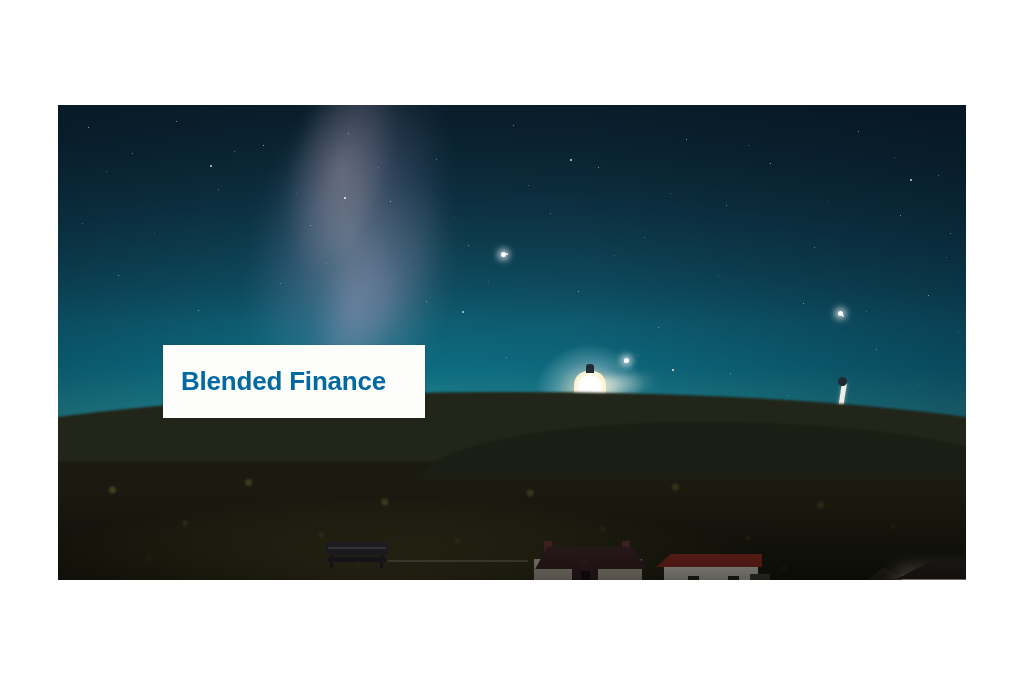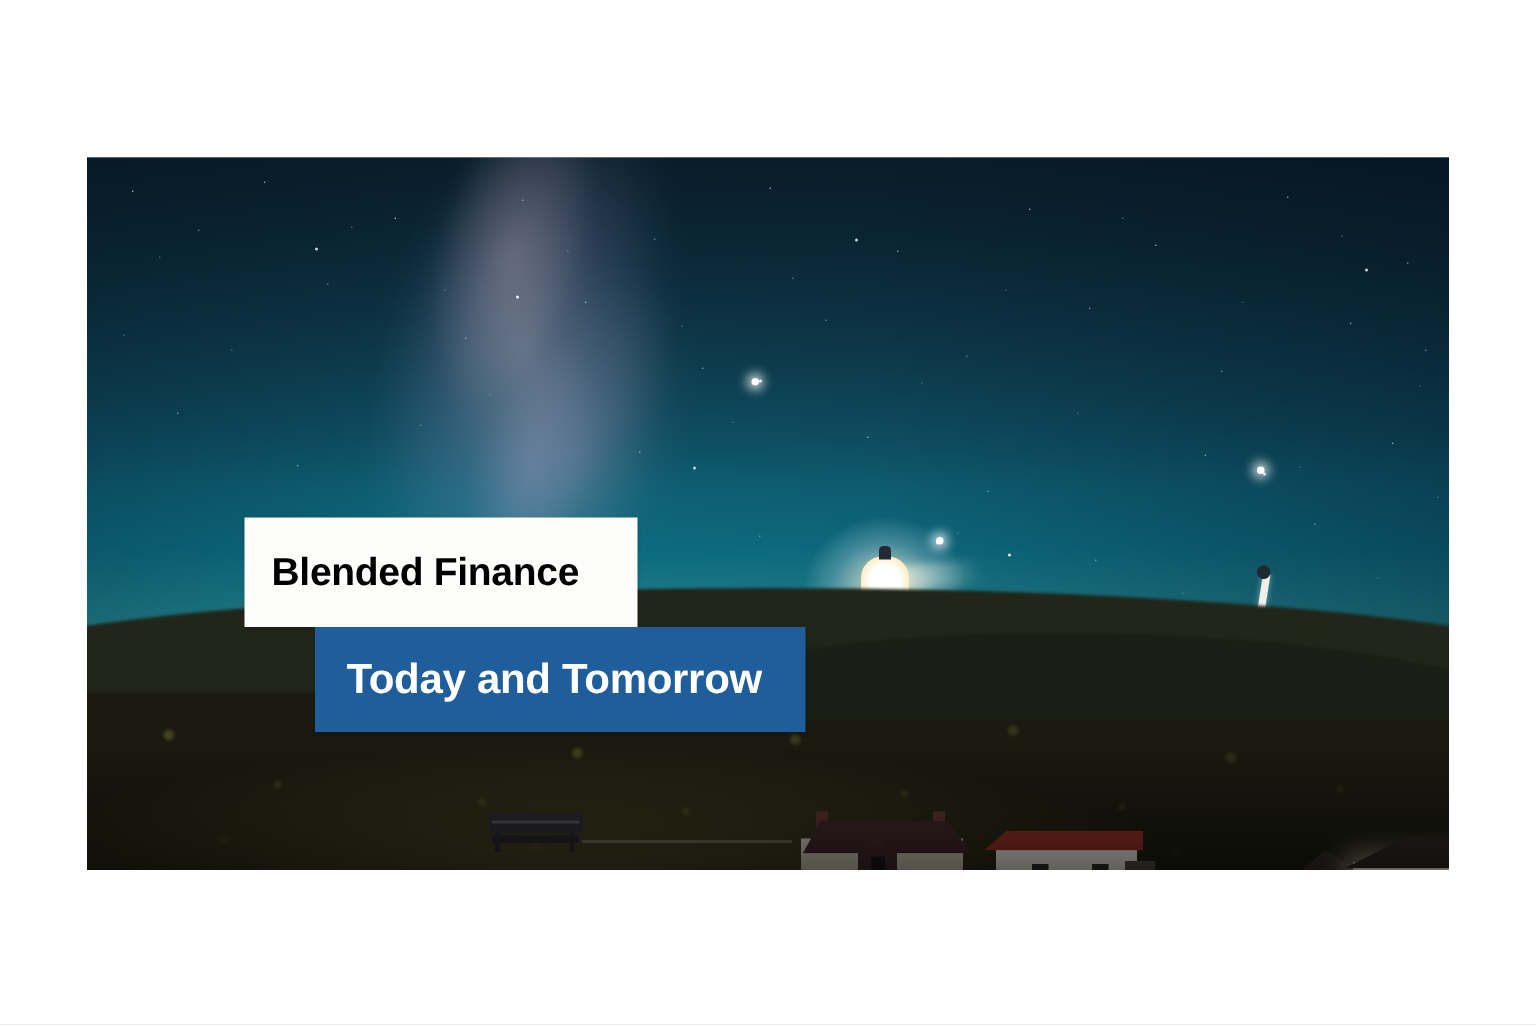--- a/index.html
+++ b/index.html
@@ -367,21 +367,21 @@
     left: 105px; top: 240px;
     width: 262px; height: 73px;
     background: #fdfdfb;
     display: flex;
     align-items: center;
     box-shadow: 0 1px 3px rgba(0,0,0,.18);
   }
   .title-white span {
     display: block;
     padding-left: 18px;
-    color: #000000;
+    color: #0369a1;
     font-size: 26px;
     font-weight: 700;
     letter-spacing: -0.2px;
     white-space: nowrap;
     font-family: "Liberation Sans", sans-serif;
   }
   .title-blue {
     position: absolute;
     left: 152px; top: 313px;
     width: 327px; height: 70px;
@@ -477,18 +477,15 @@
       <div class="bench-leg-l"></div>
       <div class="bench-leg-r"></div>
     </div>
 
     <div class="scrub"></div>
     <div class="ground-shadow"></div>
 
     <div class="title-white">
       <span>Blended Finance</span>
     </div>
-    <div class="title-blue">
-      <span>Today and Tomorrow</span>
-    </div>
 
   </div>
 </div>
 
 </body></html>

